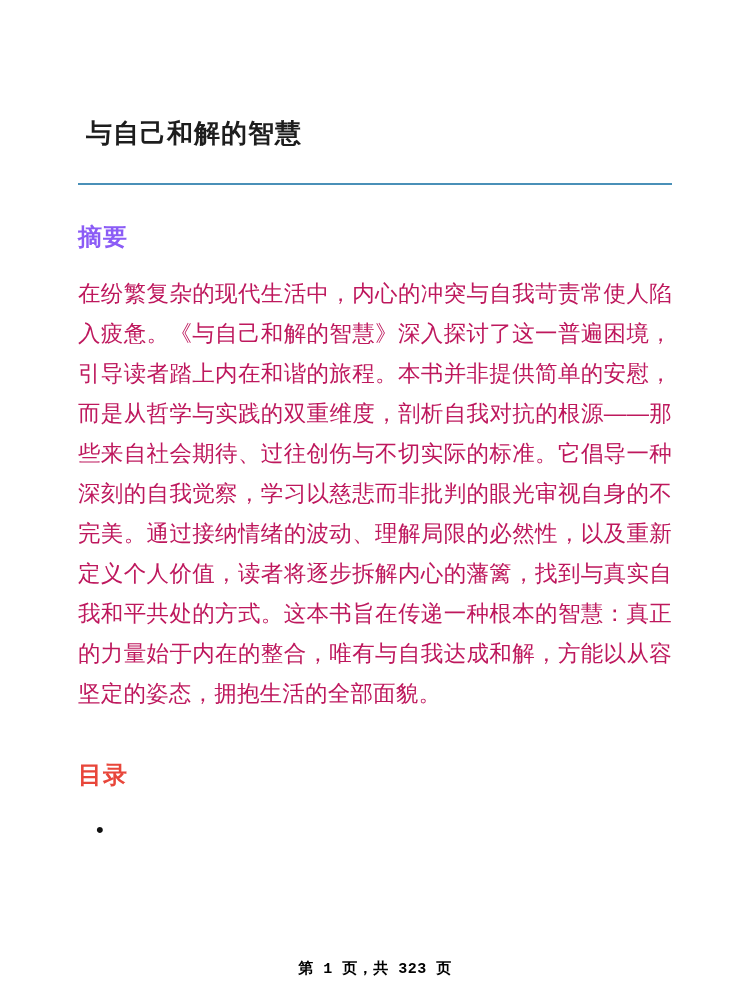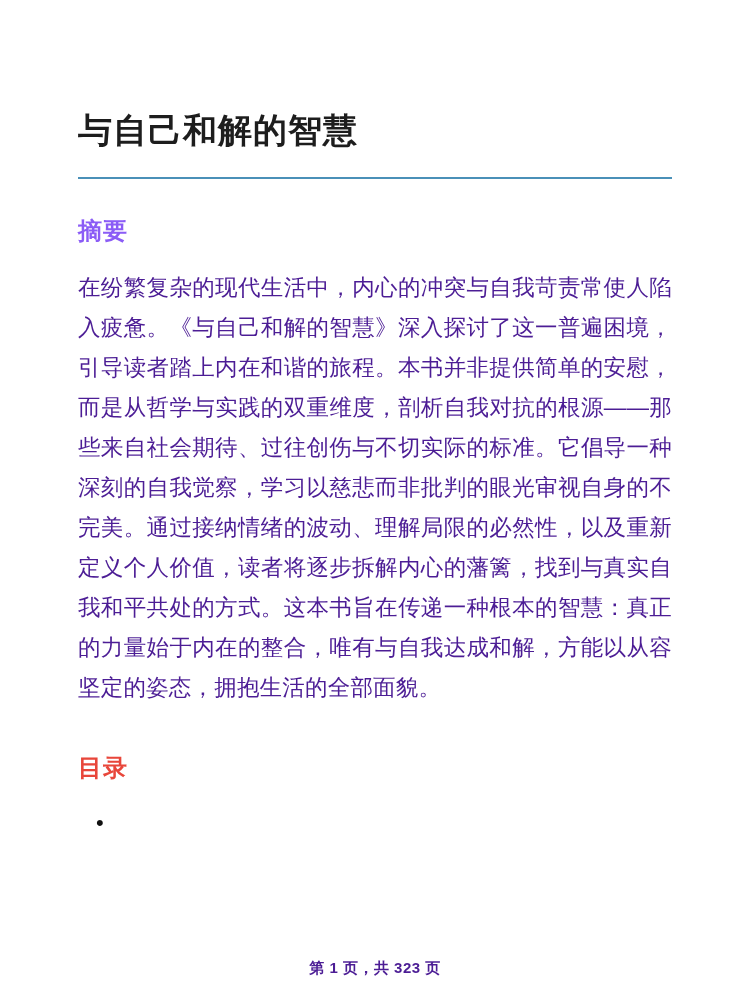--- a/index.html
+++ b/index.html
@@ -18,46 +18,46 @@
   .page {
     position: absolute;
     left: 0;
     top: 0;
     width: 750px;
     height: 1000px;
     box-sizing: border-box;
     padding: 110px 78px 0 78px;
   }
   .doc-title {
-    font-size: 34px;
+    font-size: 26px;
     font-weight: bold;
     letter-spacing: 1px;
     color: #1d1d1d;
-    margin: 0;
+    margin: 8px;
     padding: 0 0 26px 0;
     line-height: 1.2;
   }
   .title-rule {
     height: 2px;
     background: #4a90b8;
     width: 100%;
     margin: 0 0 38px 0;
   }
   .section-heading {
     font-size: 24px;
     font-weight: bold;
     color: #8b5cf6;
     margin: 0 0 22px 0;
     letter-spacing: 1px;
     line-height: 1.2;
   }
   .abstract-body {
     font-size: 22.5px;
     line-height: 1.78;
-    color: #4c1d95;
+    color: #be185d;
     text-align: justify;
     text-justify: inter-ideograph;
     margin: 0 0 44px 0;
     letter-spacing: 0.2px;
   }
   .toc-heading {
     font-size: 24px;
     font-weight: bold;
     color: #e8463a;
     margin: 0 0 20px 0;
@@ -84,22 +84,23 @@
     color: #111111;
   }
   .footer {
     position: absolute;
     left: 0;
     bottom: 22px;
     width: 750px;
     text-align: center;
     font-size: 15px;
     font-weight: bold;
-    color: #4c1d95;
+    color: #000000;
     letter-spacing: 0.5px;
+    font-family: Liberation Mono, monospace;
   }
 </style>
 </head>
 <body>
 
 <div class="page">
 
   <h1 class="doc-title">与自己和解的智慧</h1>
 
   <div class="title-rule"></div>

